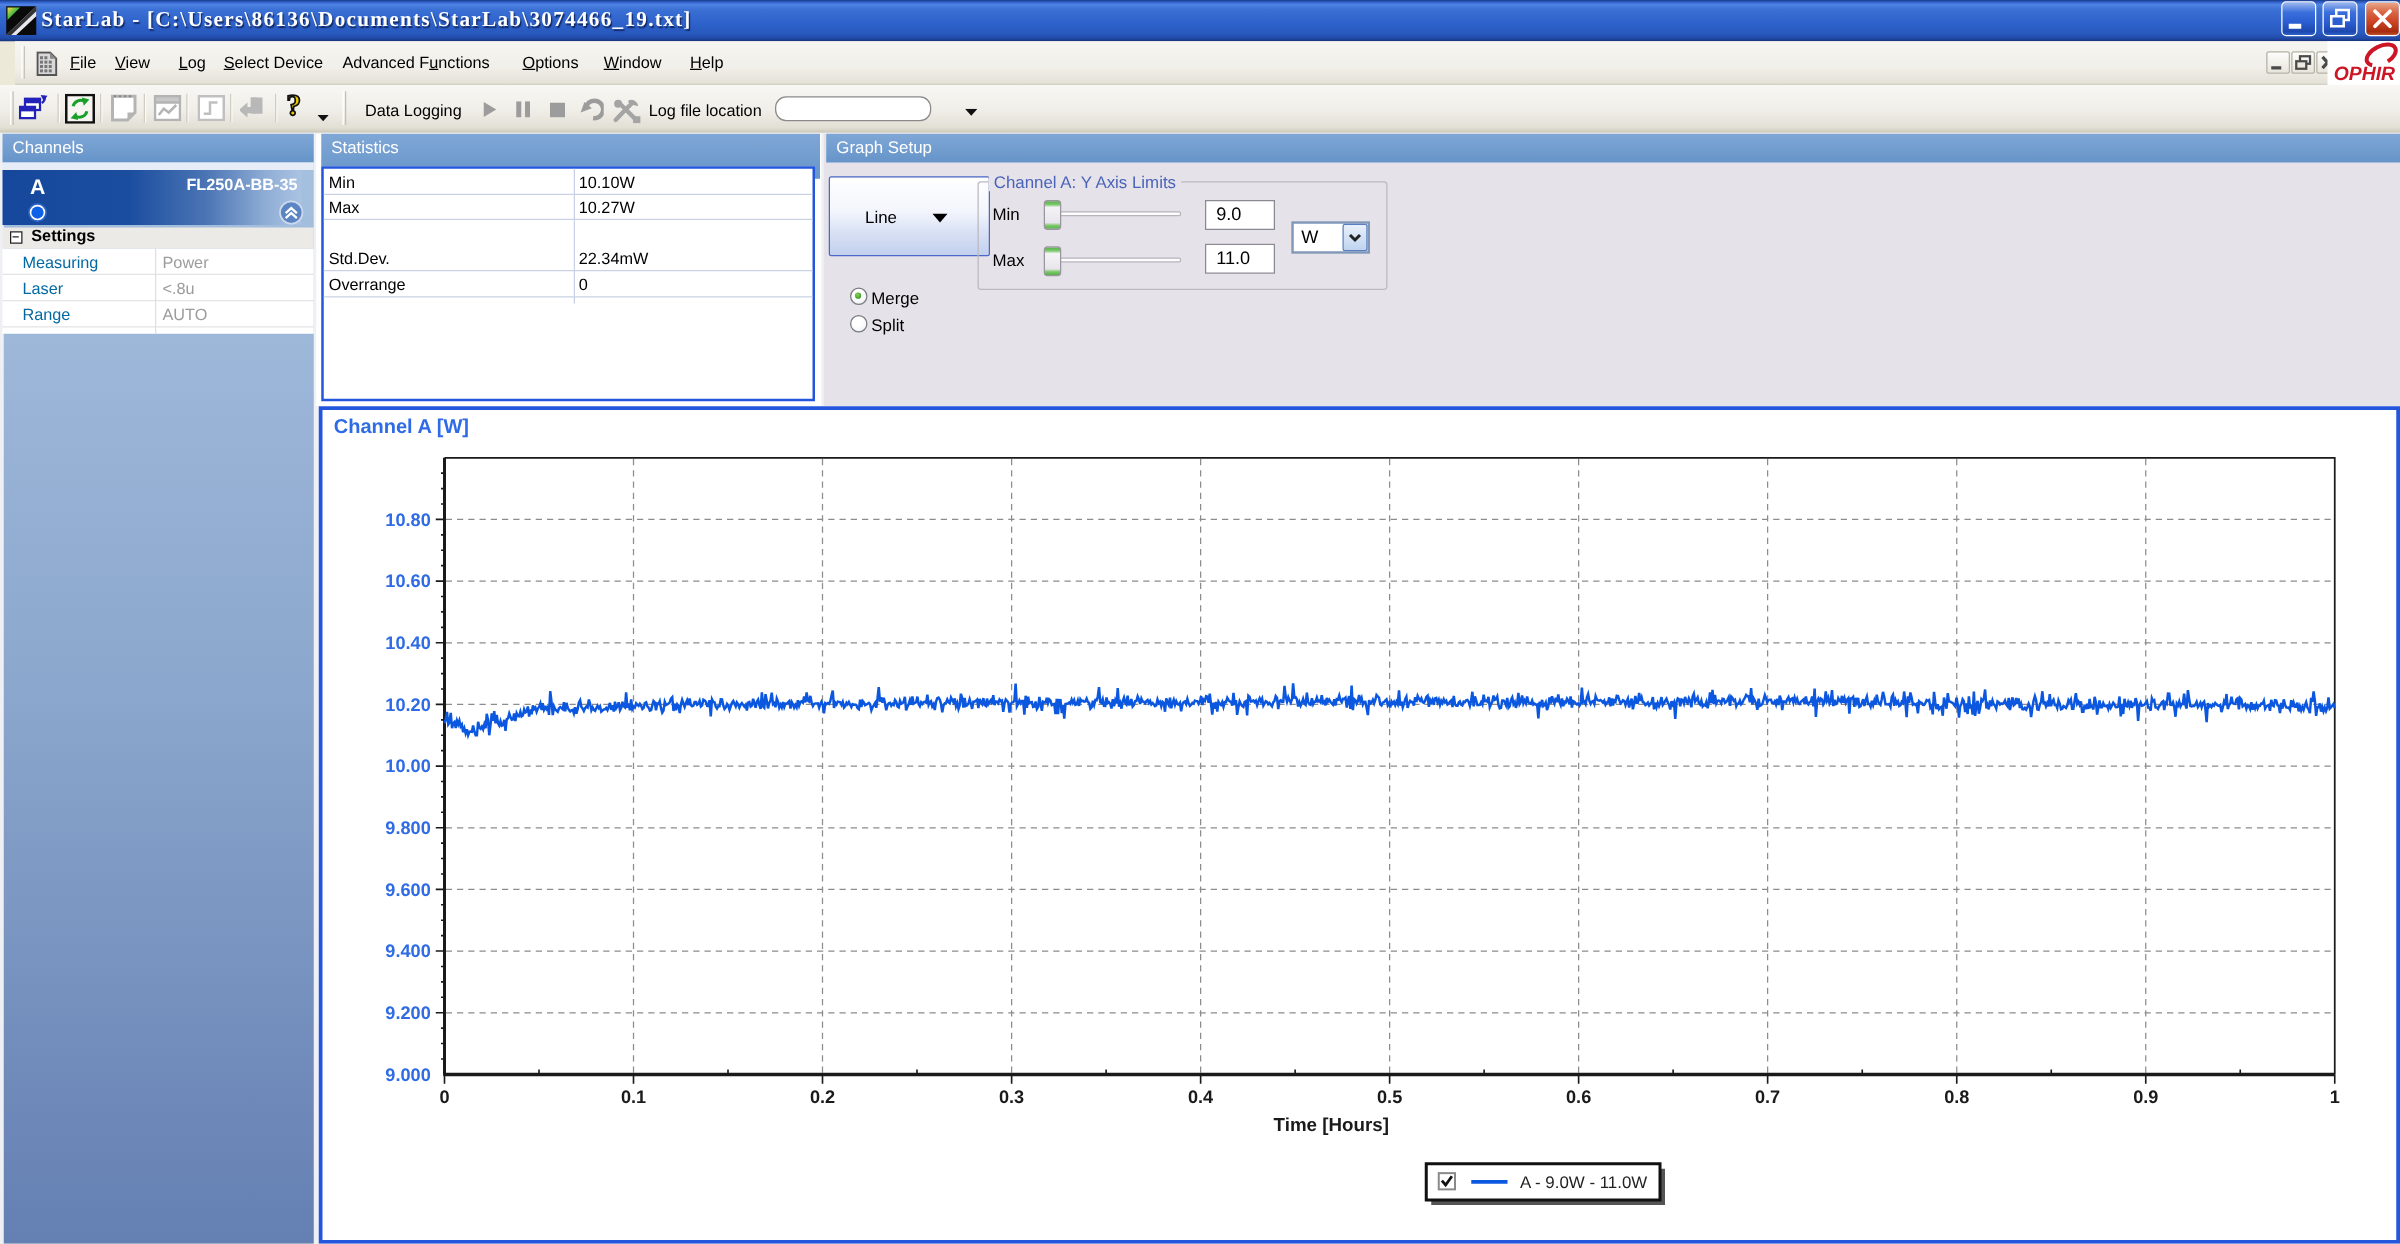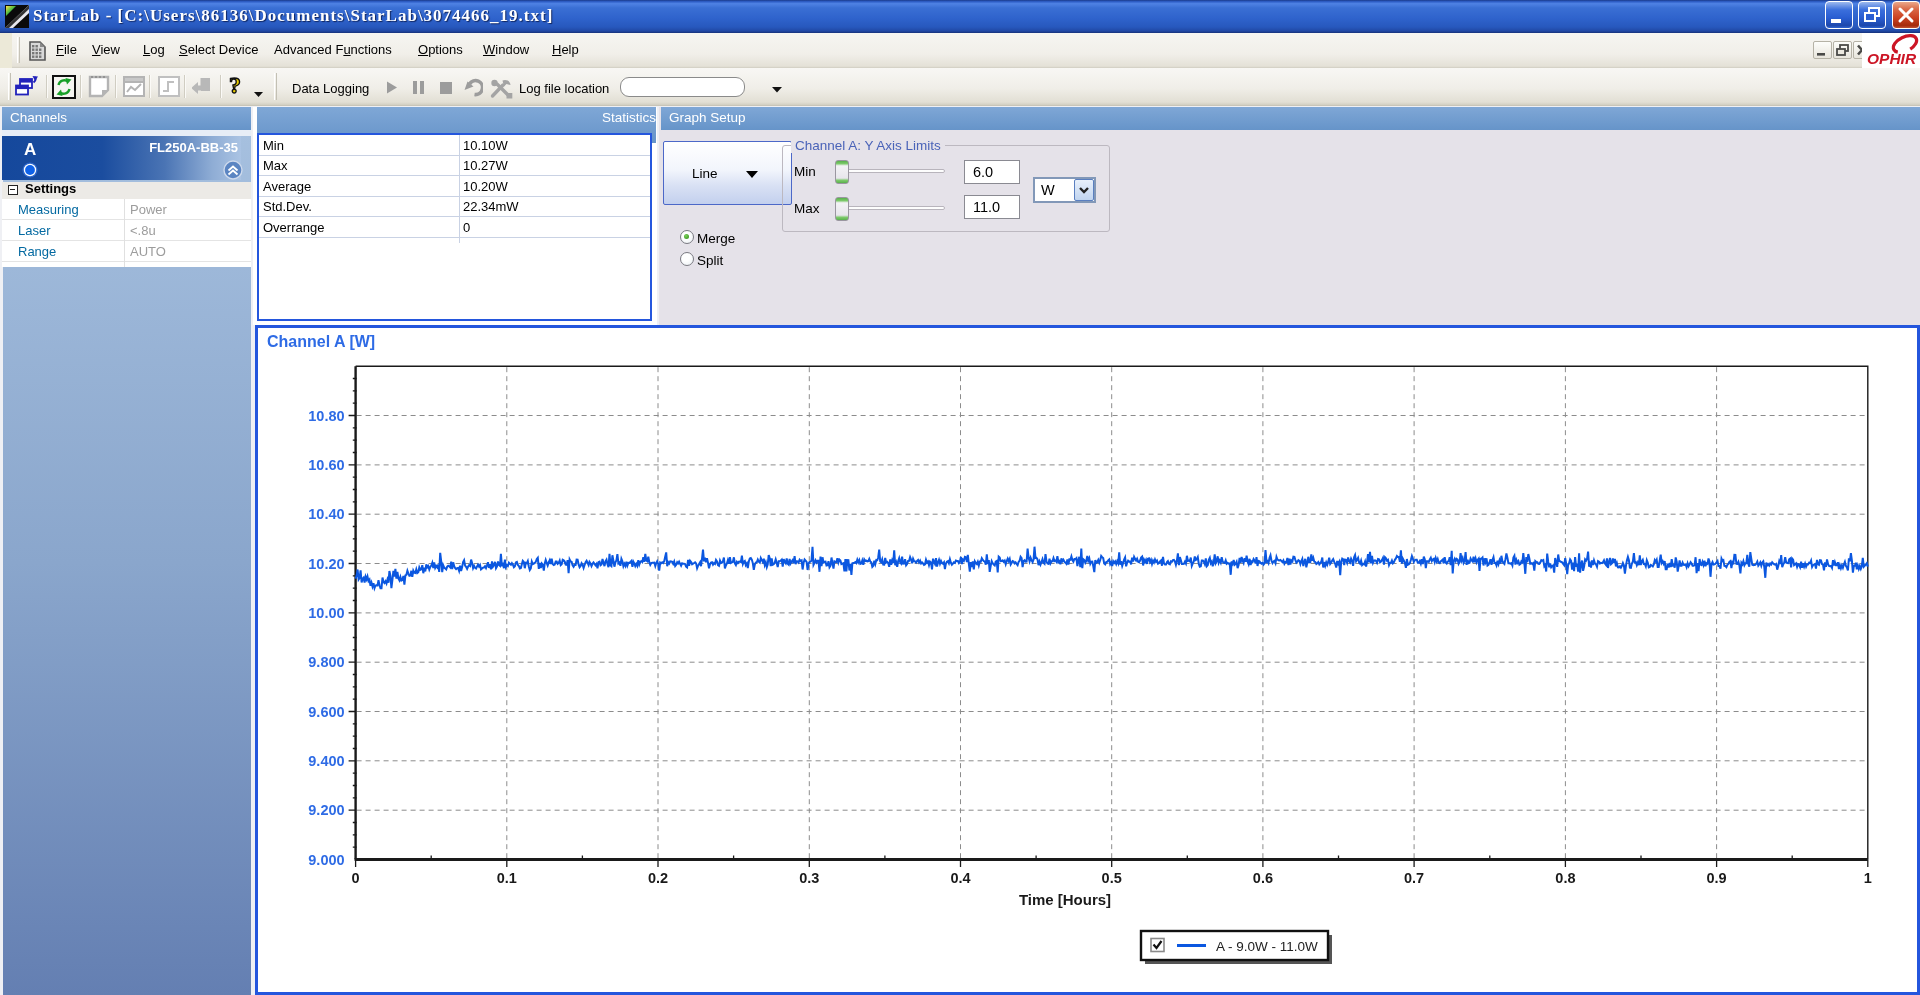--- a/index.html
+++ b/index.html
@@ -38,21 +38,21 @@
 #settings-label{left:25px;top:181px;font-size:13px;font-weight:bold;color:#000;}
 #expbox{left:8px;top:185px;width:10px;height:10px;border:1.4px solid #222;background:#fff;}
 #expbox .minus{position:absolute;left:1px;top:3px;width:5px;height:1.4px;background:#222;}
 #settable{left:2px;top:199px;width:249px;height:68px;background:#fff;}
 .srow{position:absolute;left:0;width:249px;height:21px;border-bottom:1px solid #e4e4e4;}
 .srow .k{position:absolute;left:16px;top:3px;color:#0369a1;font-size:13px;}
 .srow .v{position:absolute;left:128px;top:3px;color:#9c9c9c;font-size:13px;}
 #setdiv{left:124px;top:199px;width:1px;height:68px;background:#e0e0e0;}
 
 #statpanel{left:253px;top:107px;width:404px;height:218px;background:#fff;}
-#stathead{left:257px;top:107px;width:399px;height:36px;text-align:right;}
+#stathead{left:257px;top:107px;width:399px;height:36px;}
 #stattable{left:257px;top:133px;width:395px;height:188px;border:2px solid #2456dd;background:#fff;}
 .strow{position:absolute;left:0;width:391px;height:20.5px;border-bottom:1px solid #c9d2e4;}
 .strow .k{position:absolute;left:4px;top:2.5px;color:#000;font-size:13px;}
 .strow .v{position:absolute;left:204px;top:2.5px;color:#000;font-size:13px;}
 #statdiv{position:absolute;left:200px;top:0;width:1px;height:108px;background:#c9d2e4;}
 
 #gspanel{left:659px;top:107px;width:1261px;height:218px;background:#e5e2e9;}
 #gshead{left:661px;top:107px;width:1259px;height:23px;}
 #linebtn{left:663px;top:141px;width:129px;height:64px;border:1px solid #4c68c8;border-radius:2px;background:linear-gradient(180deg,#ffffff 0%,#f2f5fc 45%,#d9e1f4 70%,#c3d0ee 100%);}
 #linebtn .t{position:absolute;left:28px;top:24px;font-size:13.5px;color:#000;}
@@ -269,24 +269,20 @@
 <div id="stathead" class="abs phead">Statistics</div>
 <div id="stattable" class="abs">
 <div class="strow" style="top:0;">
       <span class="k">Min</span>
       <span class="v">10.10W</span>
     </div>
 <div class="strow" style="top:20.5px;">
       <span class="k">Max</span>
       <span class="v">10.27W</span>
     </div>
-<div class="strow" style="top:41px;">
-      <span class="k">Average</span>
-      <span class="v">10.20W</span>
-    </div>
 <div class="strow" style="top:61.5px;">
       <span class="k">Std.Dev.</span>
       <span class="v">22.34mW</span>
     </div>
 <div class="strow" style="top:82px;">
       <span class="k">Overrange</span>
       <span class="v">0</span>
     </div>
 <div id="statdiv"></div>
 </div>
@@ -298,21 +294,21 @@
     <div class="ar"></div>
   </div>
 <div id="groupbox" class="abs"></div>
 <div id="grouplabel" class="abs">Channel A: Y Axis Limits</div>
 <div class="gslab" style="left:794px;top:164px;">Min</div>
 <div class="gslab" style="left:794px;top:201px;">Max</div>
 <div class="slidertrack" style="left:835px;top:169px;"></div>
 <div class="slidertrack" style="left:835px;top:206px;"></div>
 <div class="sliderthumb" style="left:835px;top:160px;"></div>
 <div class="sliderthumb" style="left:835px;top:197px;"></div>
-<div class="gsfield" style="left:964px;top:160px;">6.0</div>
+<div class="gsfield" style="left:964px;top:160px;">9.0</div>
 <div class="gsfield" style="left:964px;top:195px;">11.0</div>
 <div id="wcombo" class="abs">
     <div class="t">W</div>
     <div class="btn">
       <svg width="18" height="20" style="position:absolute;left:0;top:0;">
         <path d="M5 8 L9 12 L13 8" fill="none" stroke="#222" stroke-width="2.4"></path>
       </svg>
     </div>
   </div>
 <div class="radio" style="left:680px;top:230px;">

